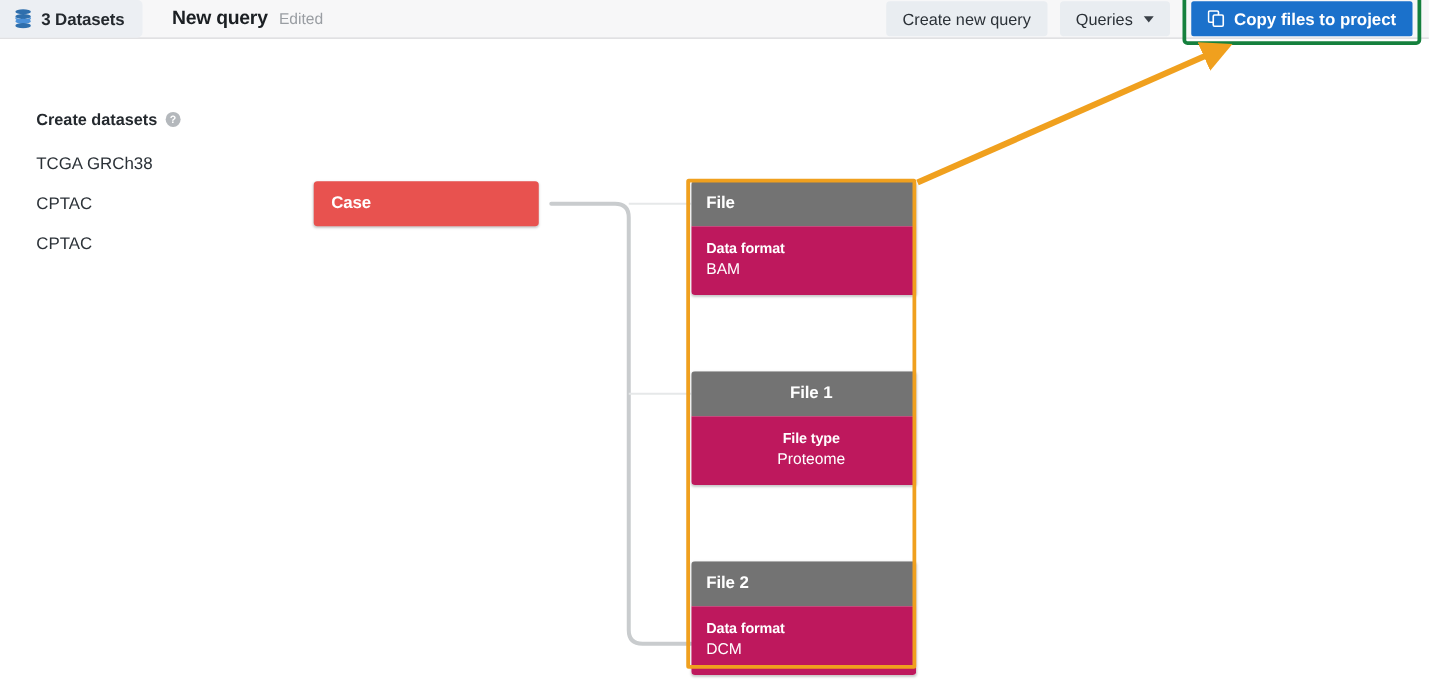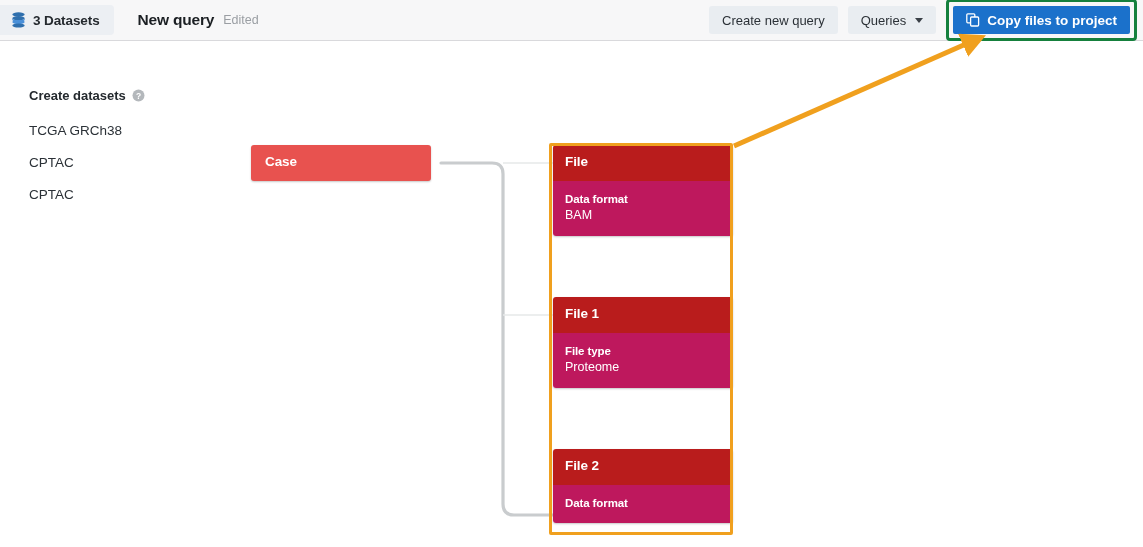--- a/index.html
+++ b/index.html
@@ -13,21 +13,21 @@
     background: #ffffff;
     font-family: "Liberation Sans", sans-serif;
     -webkit-font-smoothing: antialiased;
   }
 
   
   .topbar {
     position: absolute;
     left: 0; top: 0;
     width: 1143px;
-    height: 41px;
+    height: 31px;
     background: #f7f7f8;
     border-bottom: 1px solid #d9d9dc;
     display: flex;
     align-items: center;
   }
 
   .datasets-chip {
     display: flex;
     align-items: center;
     gap: 7px;
@@ -178,21 +178,21 @@
     padding: 9px 0 0 14px;
     letter-spacing: -0.1px;
   }
 
   .node-file {
     width: 180px;
     left: 553px;
     box-shadow: 0 1px 2px rgba(0,0,0,0.22);
   }
   .node-file .hdr {
-    background: #b91c1c;
+    background: #737373;
     height: 36px;
     color: #ffffff;
     font-size: 13.5px;
     font-weight: bold;
     padding: 9px 0 0 12px;
     letter-spacing: -0.1px;
   }
   .node-file .body {
     background: #be185d;
     padding: 10px 0 12px 12px;
@@ -307,32 +307,33 @@
   </div>
 
   <div class="node node-file" style="top:100px;">
     <div class="hdr">File</div>
     <div class="body">
       <div class="prop-key">Data format</div>
       <div class="prop-val">BAM</div>
     </div>
   </div>
 
-  <div class="node node-file" style="top:252px;">
+  <div class="node node-file" style="top:252px;text-align:center;">
     <div class="hdr">File 1</div>
     <div class="body">
       <div class="prop-key">File type</div>
       <div class="prop-val">Proteome</div>
     </div>
   </div>
 
   <div class="node node-file" style="top:404px;">
     <div class="hdr">File 2</div>
     <div class="body">
       <div class="prop-key">Data format</div>
+      <div class="prop-val">DCM</div>
     </div>
   </div>
 
   <div class="selection-frame"></div>
 </div>
 
 <svg class="annotation-layer" viewBox="0 0 1143 547" xmlns="http://www.w3.org/2000/svg">
   <defs>
     <marker id="arrowhead" markerWidth="5" markerHeight="5" refX="2.6" refY="2.5" orient="auto">
       <path d="M0,0 L5,2.5 L0,5 z" fill="#f0a01e"></path>

